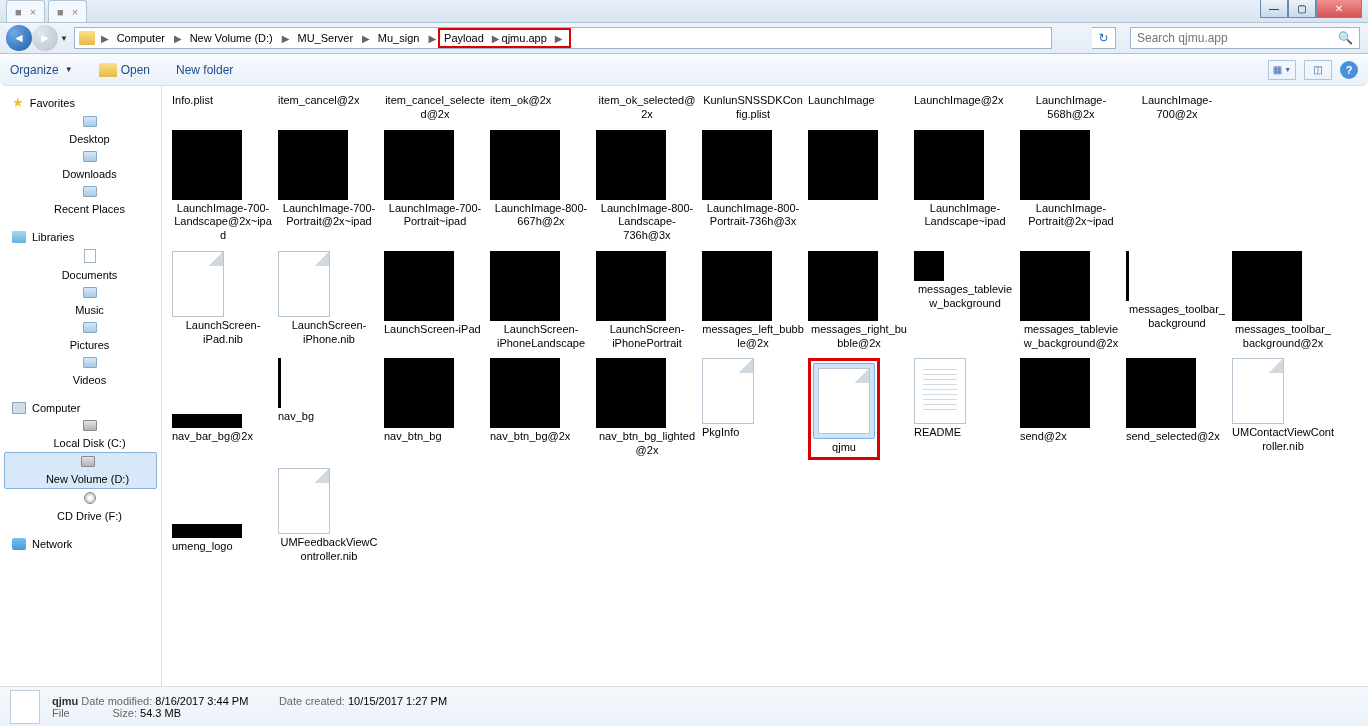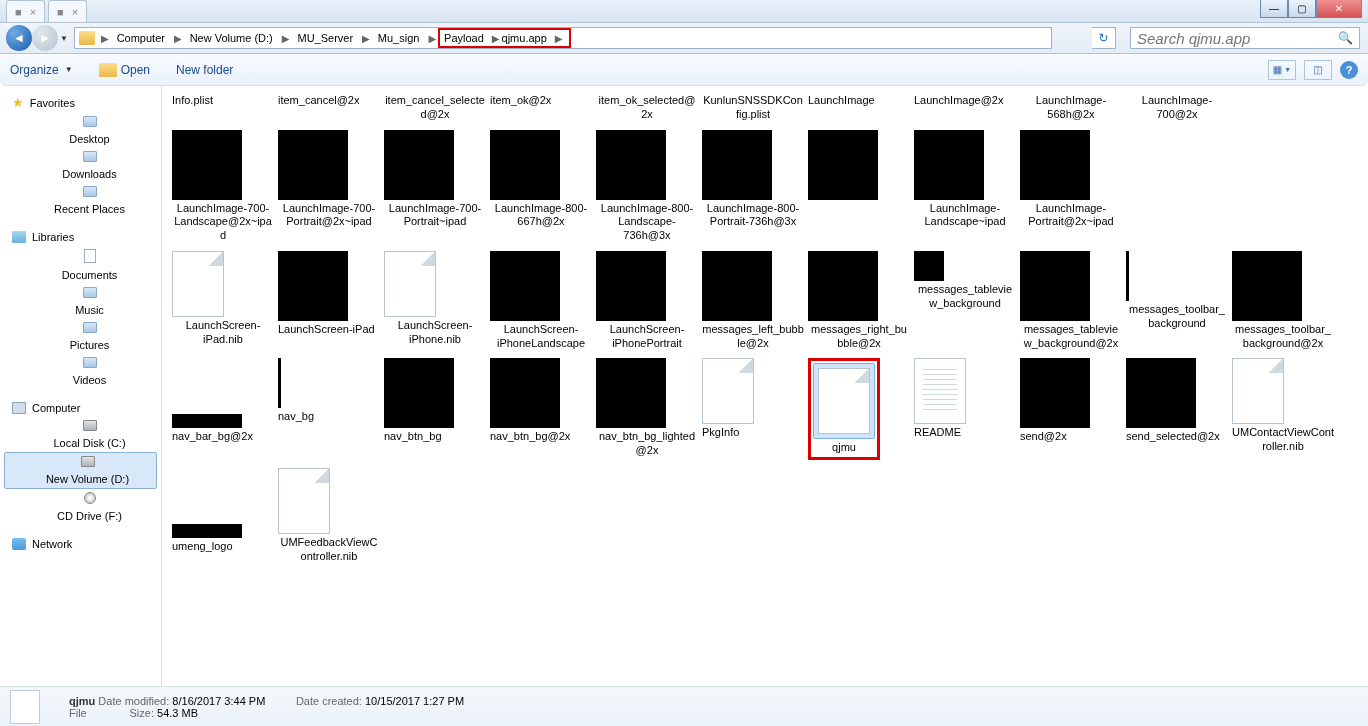--- a/index.html
+++ b/index.html
@@ -20,21 +20,21 @@
 .nav-arrows { display: flex; align-items: center; gap: 0; padding: 0 6px; }
 .nav-circle { width: 26px; height: 26px; border-radius: 50%; background: radial-gradient(circle at 30% 30%, #6faae6, #1a5ea8); display: flex; align-items: center; justify-content: center; color: #fff; font-size: 12px; }
 .nav-circle.disabled { background: radial-gradient(circle at 30% 30%, #e0e6ec, #b8c4d0); }
 .breadcrumb { flex: 1; height: 22px; border: 1px solid #a0b4c8; background: #fff; display: flex; align-items: center; font-size: 11px; }
 .crumb { padding: 0 6px; height: 100%; display: flex; align-items: center; border-right: 1px solid transparent; }
 .crumb-sep { color: #666; padding: 0 2px; font-size: 10px; }
 .crumb.hl { border: 2px solid #d00; padding: 0 4px; }
 .folder-icon-small { display: inline-block; width: 16px; height: 14px; background: linear-gradient(#fce08a, #e8b848); border-radius: 1px; margin: 0 4px; }
 .nav-refresh { width: 24px; height: 22px; border: 1px solid #a0b4c8; border-left: none; background: #fff; display: flex; align-items: center; justify-content: center; color: #2a6ab8; font-size: 12px; }
 .searchbox { width: 230px; height: 22px; border: 1px solid #a0b4c8; background: #fff; margin: 0 8px 0 14px; display: flex; align-items: center; padding: 0 6px; }
-.searchbox input { border: none; outline: none; flex: 1; font-size: 15px; font-style: italic; color: #888; }
+.searchbox input { border: none; outline: none; flex: 1; font-size: 12px; color: #888; }
 .search-icon { color: #4a77b0; font-size: 12px; }
 
 
 .toolbar { height: 32px; background: linear-gradient(#f8fbfe, #e9f1fb); border-bottom: 1px solid #d4e0ee; display: flex; align-items: center; padding: 12px 10px; gap: 26px; border-radius: 7px; }
 .tool-item { font-size: 12px; color: #1a4b8c; display: flex; align-items: center; gap: 4px; cursor: pointer; }
 .tool-item .drop { font-size: 8px; color: #333; margin-left: 2px; }
 .tool-icon-open { display: inline-block; width: 18px; height: 14px; background: linear-gradient(#fce08a, #e8b848); border-radius: 1px; position: relative; }
 .tool-right { margin-left: auto; display: flex; align-items: center; gap: 8px; }
 .view-btn { width: 28px; height: 20px; border: 1px solid #b0c4d8; display: flex; align-items: center; justify-content: center; font-size: 10px; color: #3a6ab0; }
 .help-btn { width: 18px; height: 18px; border-radius: 50%; background: #4a90d8; color: #fff; display: flex; align-items: center; justify-content: center; font-size: 11px; font-weight: bold; }
@@ -65,21 +65,21 @@
 .thumb.txt { background: #fff; border: 1px solid #b8c4d0; width: 52px; height: 66px; position: relative; }
 .thumb.txt::before { content: ""; position: absolute; left: 8px; right: 8px; top: 10px; bottom: 10px; background: repeating-linear-gradient(#d0d8e0, #d0d8e0 1px, transparent 1px, transparent 5px); }
 
 .row { display: flex; width: 100%; }
 
 .file-item.selected .thumb-wrap { background: #cfe4fa; border: 1px solid #7daee0; padding: 4px; border-radius: 2px; }
 .file-item.selected .lbl { color: #000; }
 .highlight-box { border: 3px solid #d00; padding: 2px; }
 
 
-.details { height: 40px; border-top: 1px solid #d6dee8; background: linear-gradient(#f4f8fc, #ecf2fa); display: flex; align-items: center; padding: 4px 10px; gap: 29px; font-size: 11px; }
+.details { height: 40px; border-top: 1px solid #d6dee8; background: linear-gradient(#f4f8fc, #ecf2fa); display: flex; align-items: center; padding: 4px 10px; gap: 12px; font-size: 11px; }
 .details .dthumb { width: 30px; height: 34px; background: #fff; border: 1px solid #c0ccd8; }
 .details b { color: #333; }
 .details .dim { color: #666; }
 </style>
 </head>
 <body>
 
 <div class="titlebar">
   <div class="tabs">
     <div class="tab">
@@ -287,26 +287,26 @@
             <div class="thumb black"></div>
             <div class="lbl">LaunchImage-Portrait@2x~ipad</div>
           </div>
         </div>
         <div class="row">
           <div class="file-item">
             <div class="thumb doc"></div>
             <div class="lbl">LaunchScreen-iPad.nib</div>
           </div>
           <div class="file-item">
-            <div class="thumb black"></div>
-            <div class="lbl">LaunchScreen-iPad</div>
-          </div>
-          <div class="file-item">
             <div class="thumb doc"></div>
             <div class="lbl">LaunchScreen-iPhone.nib</div>
+          </div>
+          <div class="file-item">
+            <div class="thumb black"></div>
+            <div class="lbl">LaunchScreen-iPad</div>
           </div>
           <div class="file-item">
             <div class="thumb black"></div>
             <div class="lbl">LaunchScreen-iPhoneLandscape</div>
           </div>
           <div class="file-item">
             <div class="thumb black"></div>
             <div class="lbl">LaunchScreen-iPhonePortrait</div>
           </div>
           <div class="file-item">

